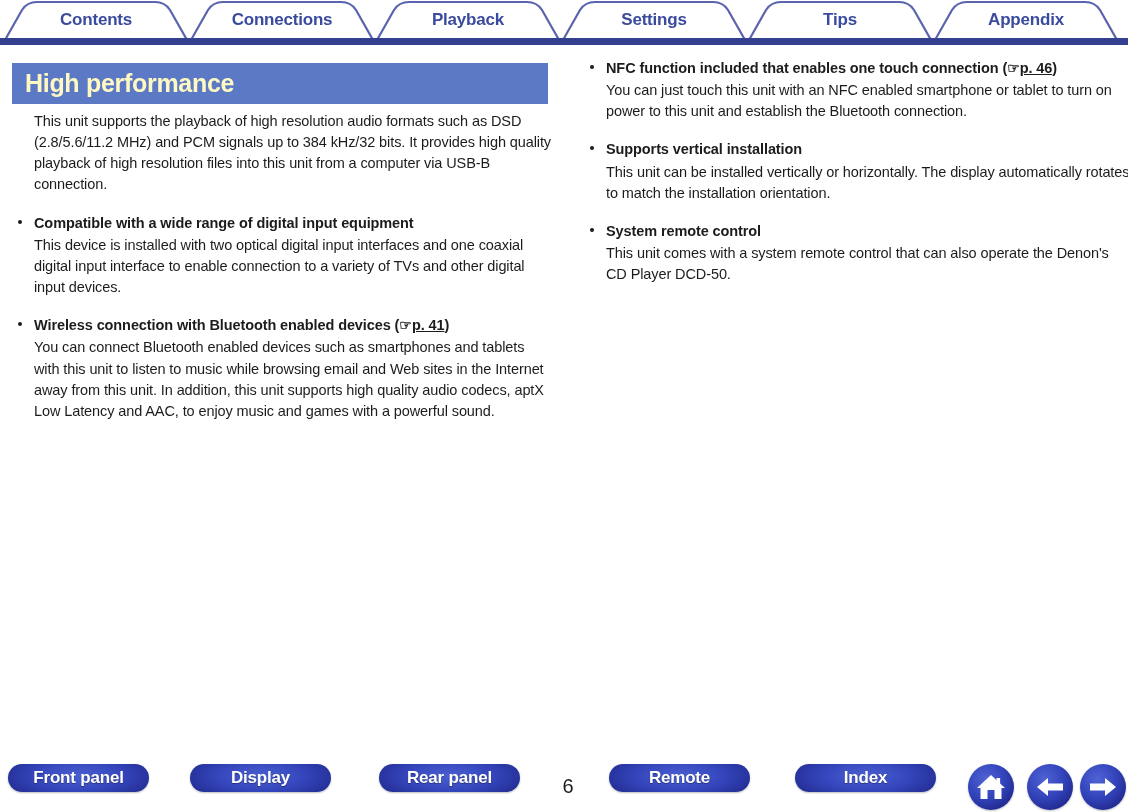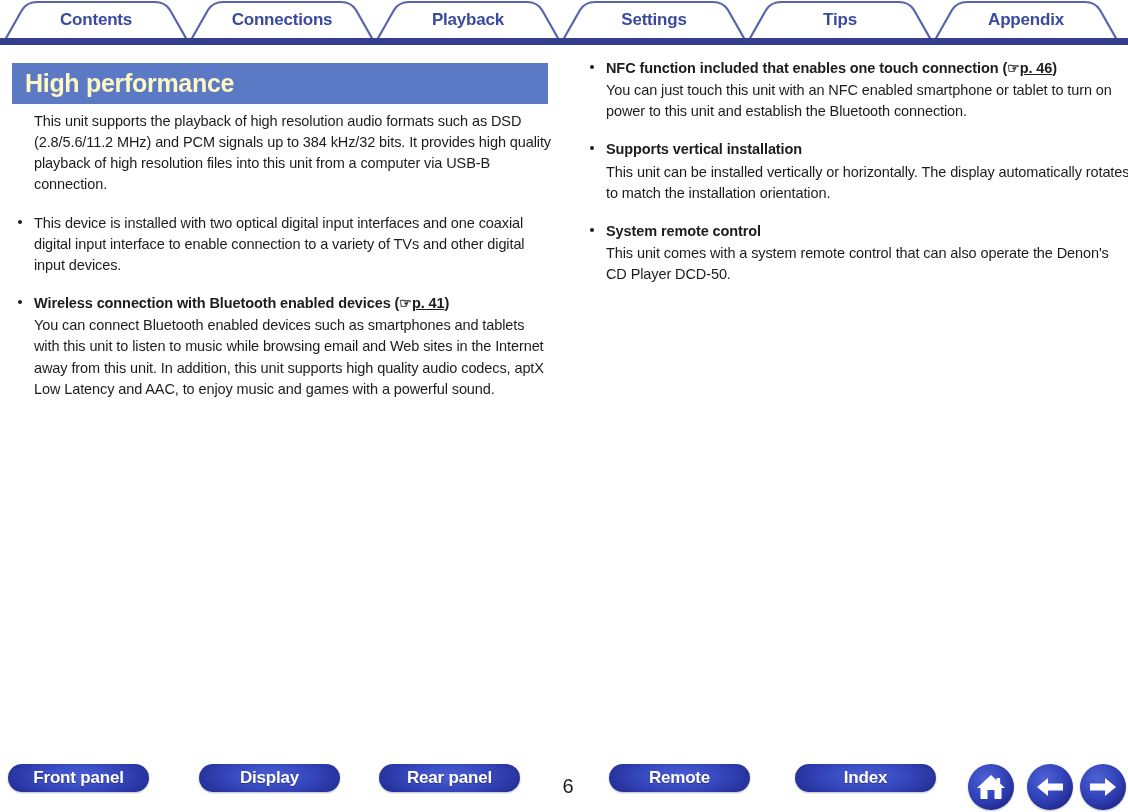--- a/index.html
+++ b/index.html
@@ -191,20 +191,21 @@
 
   <div class="column" id="col-left">
 
     <div class="bullet-block">
       <div class="bullet-body">This unit supports the playback of high resolution audio formats such as DSD (2.8/5.6/11.2 MHz) and PCM signals up to 384 kHz/32 bits. It provides high quality playback of high resolution files into this unit from a computer via USB-B connection.</div>
     </div>
 
     <div class="bullet-block">
       <div class="bullet-head">
         <span class="dot"></span>
+        <span>Compatible with a wide range of digital input equipment</span>
       </div>
       <div class="bullet-body">This device is installed with two optical digital input interfaces and one coaxial digital input interface to enable connection to a variety of TVs and other digital input devices.</div>
     </div>
 
     <div class="bullet-block">
       <div class="bullet-head">
         <span class="dot"></span>
         <span>Wireless connection with Bluetooth enabled devices</span><span class="pageref"> (<span class="hand">☞</span><span class="pnum">p. 41</span>)</span>
       </div>
       <div class="bullet-body">You can connect Bluetooth enabled devices such as smartphones and tablets with this unit to listen to music while browsing email and Web sites in the Internet away from this unit. In addition, this unit supports high quality audio codecs, aptX Low Latency and AAC, to enjoy music and games with a powerful sound.</div>
@@ -238,21 +239,21 @@
       <div class="bullet-body">This unit comes with a system remote control that can also operate the Denon's CD Player DCD-50.</div>
     </div>
 
   </div>
 
   <div id="footer">
 
     <div class="pill" style="left:8px; width:141px;">
       <span>Front panel</span>
     </div>
-    <div class="pill" style="left:199px; width:141px;">
+    <div class="pill" style="left:190px; width:141px;">
       <span>Display</span>
     </div>
     <div class="pill" style="left:379px; width:141px;">
       <span>Rear panel</span>
     </div>
 
     <div id="page-number">6</div>
 
     <div class="pill" style="left:609px; width:141px;">
       <span>Remote</span>

